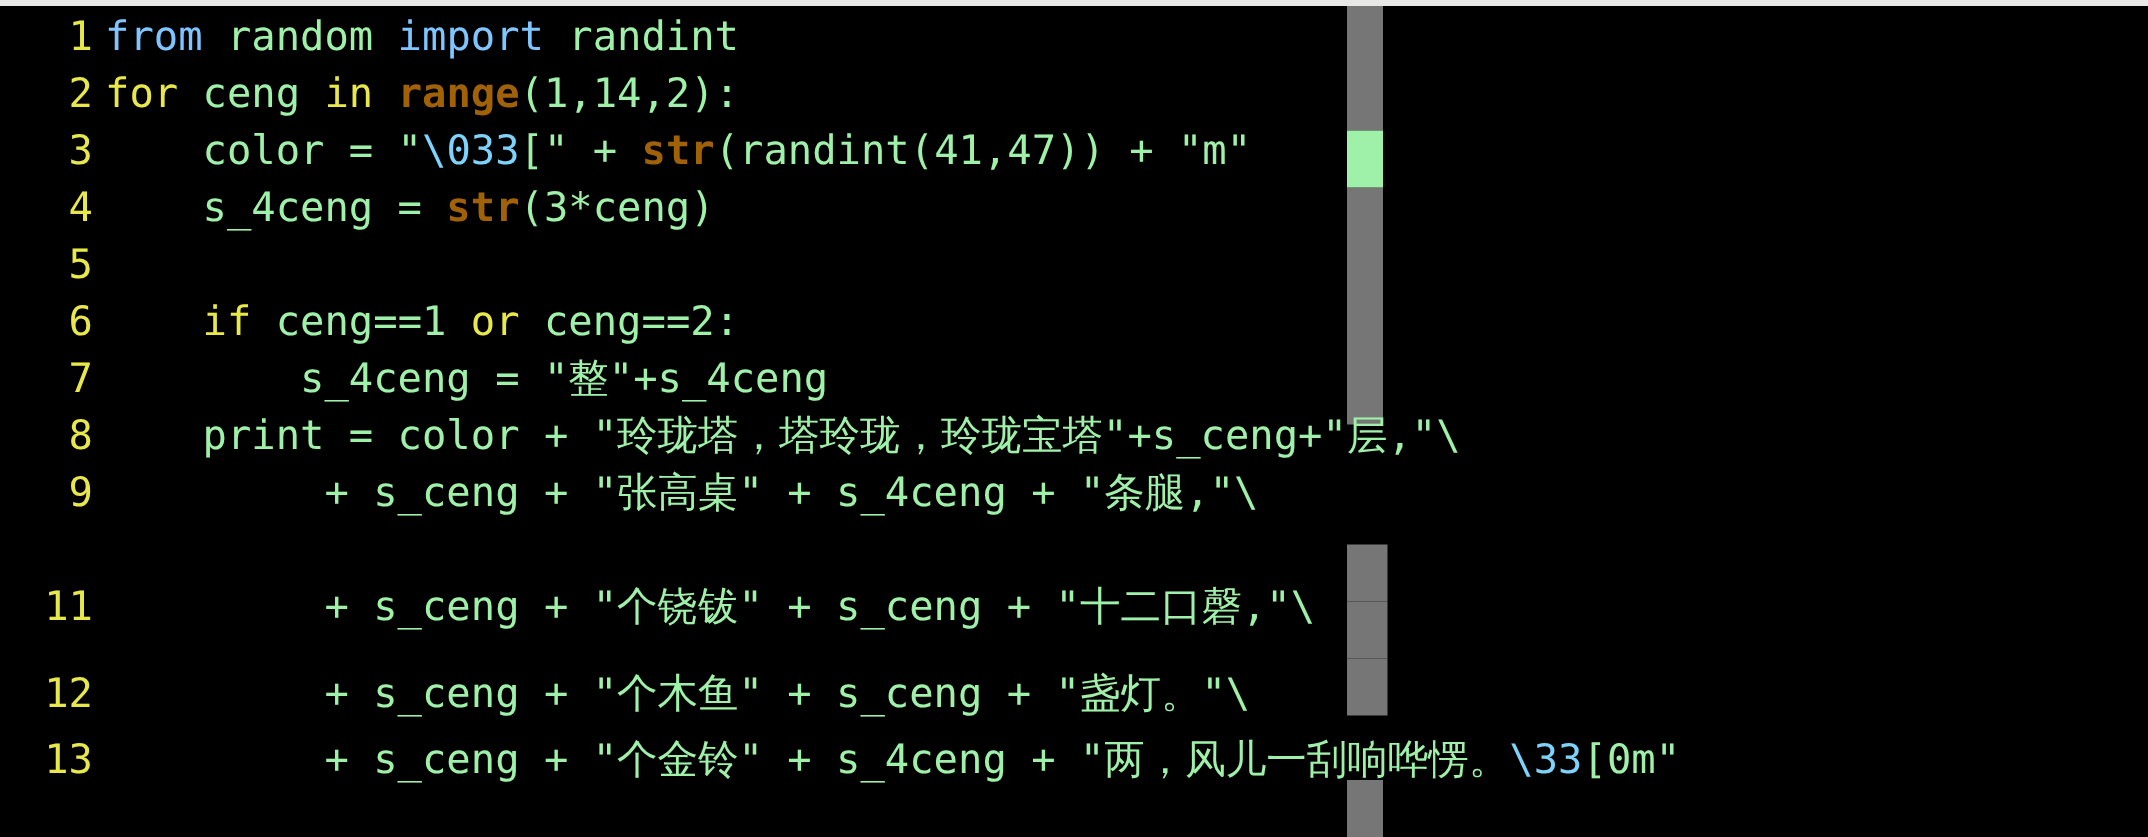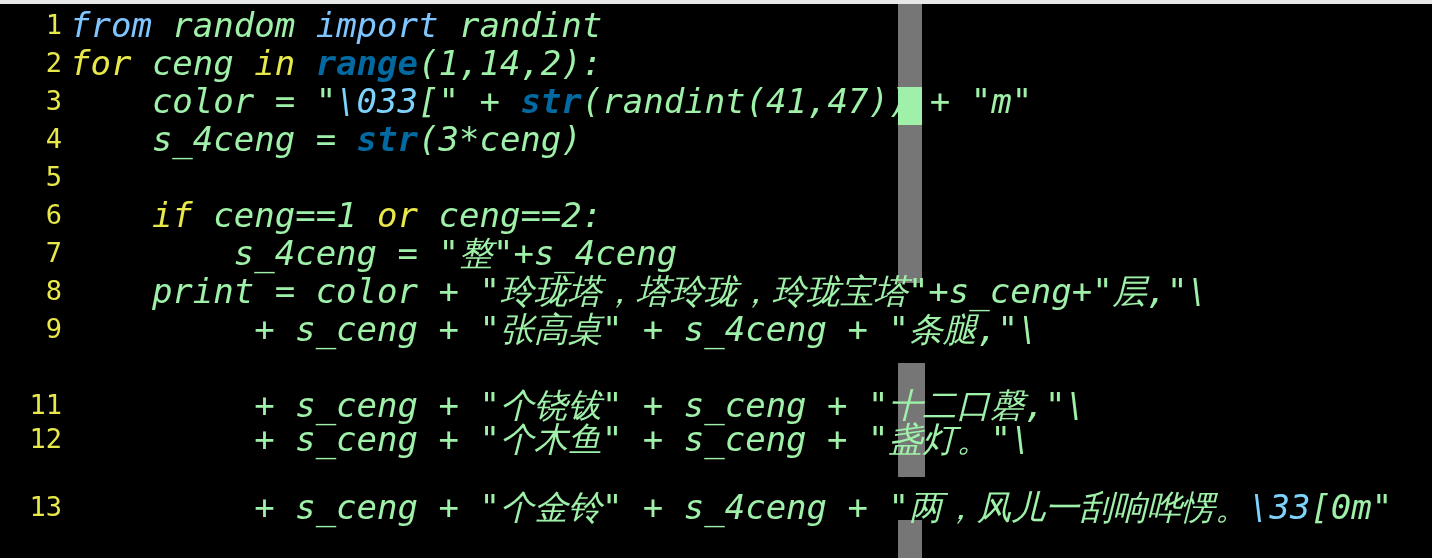--- a/index.html
+++ b/index.html
@@ -79,28 +79,27 @@
     color: #e8e84a;
     font-size: 27px;
     letter-spacing: 0px;
   }
 
   .src {
     position: absolute;
     left: 70px;
     top: 0;
     white-space: pre;
-    font-size: 34px;
-    font-style: italic;
+    font-size: 27px;
   }
 
   
   .t-kw      { color: #e8e84a; }                      
   .t-import  { color: #7fc5ff; }                      
-  .t-builtin { color: #0369a1; font-weight: bold; }   
+  .t-builtin { color: #a16207; font-weight: bold; }   
   .t-str     { color: #9ff0a8; }                      
   .t-esc     { color: #7dd3fc; }                      
   .t-plain   { color: #9ff0a8; }
 </style>
 </head>
 <body>
 
 <div id="editor">
 
   <div id="top-strip"></div>
@@ -119,17 +118,17 @@
       <div class="line" style="top: 6px;"><span class="gutter">1</span><span class="src"><span class="t-import">from </span><span class="t-plain">random </span><span class="t-import">import </span><span class="t-plain">randint</span></span></div>
       <div class="line" style="top: 44px;"><span class="gutter">2</span><span class="src"><span class="t-kw">for </span><span class="t-plain">ceng </span><span class="t-kw">in </span><span class="t-builtin">range</span><span class="t-plain">(1,14,2):</span></span></div>
       <div class="line" style="top: 82px;"><span class="gutter">3</span><span class="src"><span class="t-plain">    color = </span><span class="t-str">"</span><span class="t-esc">\033</span><span class="t-str">["</span><span class="t-plain"> + </span><span class="t-builtin">str</span><span class="t-plain">(randint(41,47)) + </span><span class="t-str">"m"</span></span></div>
       <div class="line" style="top: 120px;"><span class="gutter">4</span><span class="src"><span class="t-plain">    s_4ceng = </span><span class="t-builtin">str</span><span class="t-plain">(3*ceng)</span></span></div>
       <div class="line" style="top: 158px;"><span class="gutter">5</span></div>
       <div class="line" style="top: 196px;"><span class="gutter">6</span><span class="src"><span class="t-plain">    </span><span class="t-kw">if </span><span class="t-plain">ceng==1 </span><span class="t-kw">or </span><span class="t-plain">ceng==2:</span></span></div>
       <div class="line" style="top: 234px;"><span class="gutter">7</span><span class="src"><span class="t-plain">        s_4ceng = </span><span class="t-str">"整"</span><span class="t-plain">+s_4ceng</span></span></div>
       <div class="line" style="top: 272px;"><span class="gutter">8</span><span class="src"><span class="t-plain">    print = color + </span><span class="t-str">"玲珑塔，塔玲珑，玲珑宝塔"</span><span class="t-plain">+s_ceng+</span><span class="t-str">"层,"</span><span class="t-plain">\</span></span></div>
       <div class="line" style="top: 310px;"><span class="gutter">9</span><span class="src"><span class="t-plain">         + s_ceng + </span><span class="t-str">"张高桌"</span><span class="t-plain"> + s_4ceng + </span><span class="t-str">"条腿,"</span><span class="t-plain">\</span></span></div>
       <div class="line" style="top: 386px;"><span class="gutter">11</span><span class="src"><span class="t-plain">         + s_ceng + </span><span class="t-str">"个铙钹"</span><span class="t-plain"> + s_ceng + </span><span class="t-str">"十二口磬,"</span><span class="t-plain">\</span></span></div>
-      <div class="line" style="top: 420px;"><span class="gutter">12</span><span class="src"><span class="t-plain">         + s_ceng + </span><span class="t-str">"个木鱼"</span><span class="t-plain"> + s_ceng + </span><span class="t-str">"盏灯。"</span><span class="t-plain">\</span></span></div>
+      <div class="line" style="top: 444px;"><span class="gutter">12</span><span class="src"><span class="t-plain">         + s_ceng + </span><span class="t-str">"个木鱼"</span><span class="t-plain"> + s_ceng + </span><span class="t-str">"盏灯。"</span><span class="t-plain">\</span></span></div>
       <div class="line" style="top: 488px;"><span class="gutter">13</span><span class="src"><span class="t-plain">         + s_ceng + </span><span class="t-str">"个金铃"</span><span class="t-plain"> + s_4ceng + </span><span class="t-str">"两，风儿一刮响哗愣。</span><span class="t-esc">\33</span><span class="t-str">[0m"</span></span></div>
     </div>
 
 </div>
 
 </body></html>

